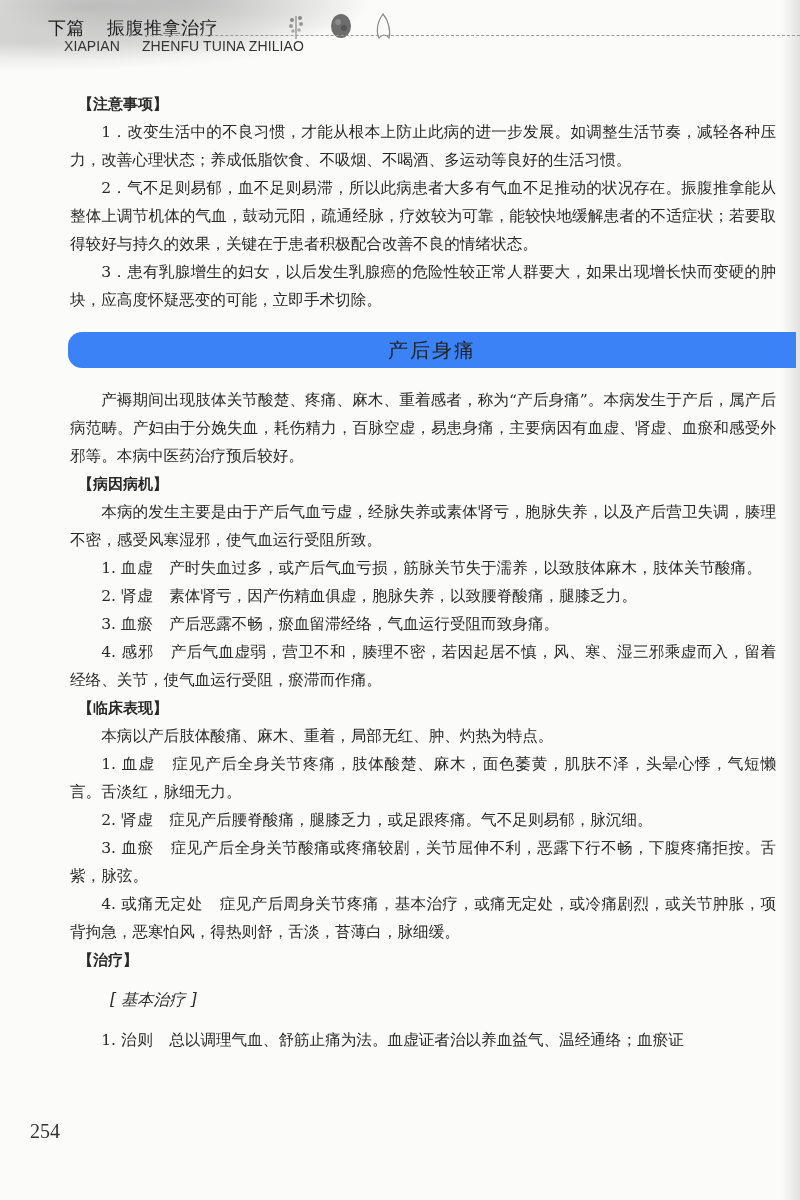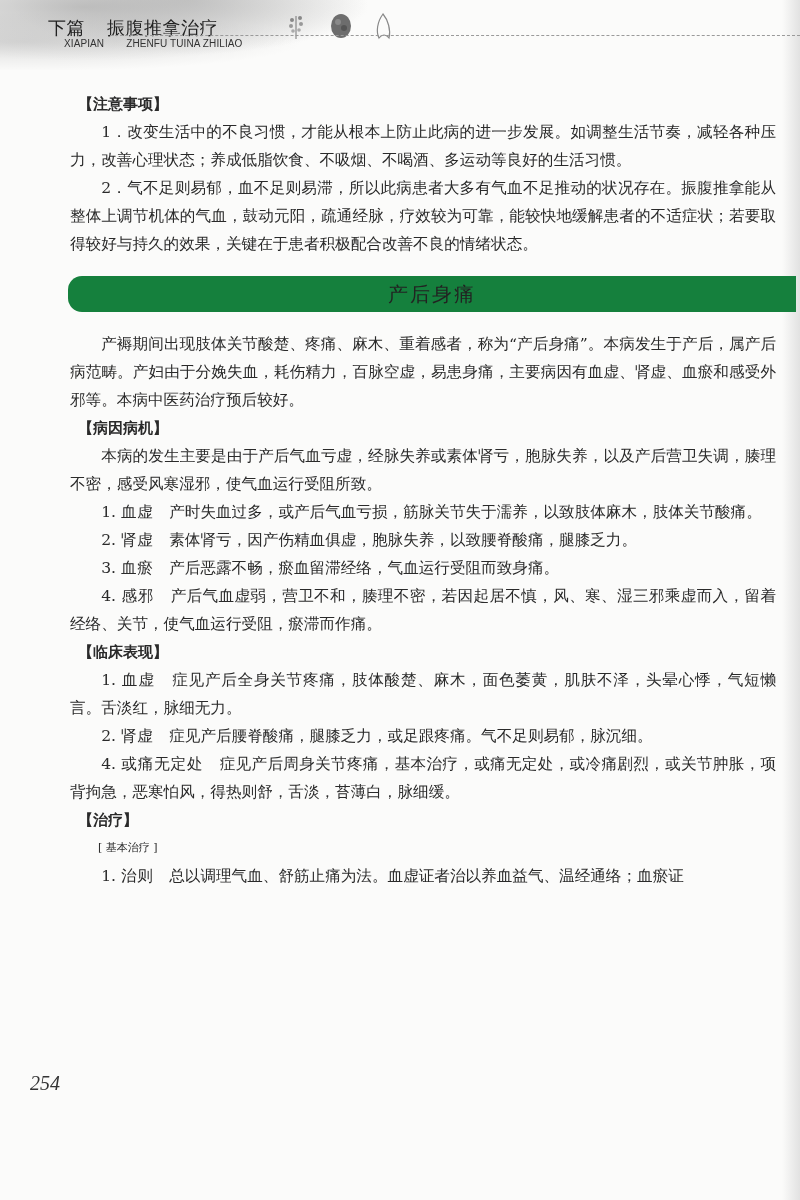--- a/index.html
+++ b/index.html
@@ -29,47 +29,47 @@
     .running-head .part { margin-right: 22px; }
     .herb-icons { position: absolute; left: 283px; top: 12px; display: flex; gap: 20px; align-items: center; }
     .herb { display: block; }
     .header-rule {
       position: absolute; left: 110px; right: 0; top: 35px;
       border-top: 1px dashed #9a9a9a;
     }
     .running-head-pinyin {
       position: absolute; left: 64px; top: 38px;
       font-family: "Liberation Sans", "DejaVu Sans", sans-serif;
-      font-size: 10px; color: #333; letter-spacing: 0.1px;
+      font-size: 14px; color: #333; letter-spacing: 0.1px;
     }
     .running-head-pinyin .gap { display: inline-block; width: 22px; }
 
     .content {
       position: absolute; left: 70px; top: 90px; width: 720px;
       font-size: 15.6px; line-height: 28px;
     }
     .para { margin: 0 14px 0 0; text-indent: 2em; text-align: justify; }
     .section-head {
       font-family: "DejaVu Sans", "Liberation Sans", sans-serif;
       font-size: 15px; margin: 0; padding-left: 8px; line-height: 28px; font-weight: bold;
     }
-    .sub-head { margin: 0; padding-left: 28px; line-height: 28px; font-size: 11px; }
+    .sub-head { margin: 12px; padding-left: 28px; line-height: 28px; font-size: 16px; font-style: italic; }
     .term { font-family: "DejaVu Serif", serif; letter-spacing: 0.5px; }
     .term-gap { display: inline-block; width: 16px; }
 
     .title-bar {
       margin: 18px 0 18px -2px; width: 728px; height: 36px;
-      background: #15803d; border-radius: 14px 0 0 14px;
+      background: #3b82f6; border-radius: 14px 0 0 14px;
       display: flex; align-items: center; justify-content: center;
       font-size: 20px; color: #222; letter-spacing: 2px;
     }
     .page-number {
-      position: absolute; left: 30px; top: 1072px;
+      position: absolute; left: 30px; top: 1120px;
       font-family: "Liberation Serif", "DejaVu Serif", serif;
-      font-size: 20px; color: #333; font-style: italic;
+      font-size: 20px; color: #333;
     }
   </style>
 </head>
 <body>
 
 <div class="page-shadow"></div>
 
 <div class="header-bg"></div>
 <div class="running-head">
   <span class="part">下篇</span><span>振腹推拿治疗</span>
@@ -96,37 +96,40 @@
 <div class="header-rule"></div>
 <div class="running-head-pinyin">
   <span>XIAPIAN</span><span class="gap"></span><span>ZHENFU TUINA ZHILIAO</span>
 </div>
 
 <div class="content">
 
   <p class="section-head">【注意事项】</p>
   <p class="para">1．改变生活中的不良习惯，才能从根本上防止此病的进一步发展。如调整生活节奏，减轻各种压力，改善心理状态；养成低脂饮食、不吸烟、不喝酒、多运动等良好的生活习惯。</p>
   <p class="para">2．气不足则易郁，血不足则易滞，所以此病患者大多有气血不足推动的状况存在。振腹推拿能从整体上调节机体的气血，鼓动元阳，疏通经脉，疗效较为可靠，能较快地缓解患者的不适症状；若要取得较好与持久的效果，关键在于患者积极配合改善不良的情绪状态。</p>
+  <p class="para">3．患有乳腺增生的妇女，以后发生乳腺癌的危险性较正常人群要大，如果出现增长快而变硬的肿块，应高度怀疑恶变的可能，立即手术切除。</p>
 
   <div class="title-bar">
     <span>产后身痛</span>
   </div>
 
   <p class="para">产褥期间出现肢体关节酸楚、疼痛、麻木、重着感者，称为“产后身痛”。本病发生于产后，属产后病范畴。产妇由于分娩失血，耗伤精力，百脉空虚，易患身痛，主要病因有血虚、肾虚、血瘀和感受外邪等。本病中医药治疗预后较好。</p>
 
   <p class="section-head">【病因病机】</p>
   <p class="para">本病的发生主要是由于产后气血亏虚，经脉失养或素体肾亏，胞脉失养，以及产后营卫失调，腠理不密，感受风寒湿邪，使气血运行受阻所致。</p>
   <p class="para"><span>1.</span> <span class="term">血虚</span><span class="term-gap"></span><span>产时失血过多，或产后气血亏损，筋脉关节失于濡养，以致肢体麻木，肢体关节酸痛。</span></p>
   <p class="para"><span>2.</span> <span class="term">肾虚</span><span class="term-gap"></span><span>素体肾亏，因产伤精血俱虚，胞脉失养，以致腰脊酸痛，腿膝乏力。</span></p>
   <p class="para"><span>3.</span> <span class="term">血瘀</span><span class="term-gap"></span><span>产后恶露不畅，瘀血留滞经络，气血运行受阻而致身痛。</span></p>
   <p class="para"><span>4.</span> <span class="term">感邪</span><span class="term-gap"></span><span>产后气血虚弱，营卫不和，腠理不密，若因起居不慎，风、寒、湿三邪乘虚而入，留着经络、关节，使气血运行受阻，瘀滞而作痛。</span></p>
 
   <p class="section-head">【临床表现】</p>
+  <p class="para">本病以产后肢体酸痛、麻木、重着，局部无红、肿、灼热为特点。</p>
   <p class="para"><span>1.</span> <span class="term">血虚</span><span class="term-gap"></span><span>症见产后全身关节疼痛，肢体酸楚、麻木，面色萎黄，肌肤不泽，头晕心悸，气短懒言。舌淡红，脉细无力。</span></p>
   <p class="para"><span>2.</span> <span class="term">肾虚</span><span class="term-gap"></span><span>症见产后腰脊酸痛，腿膝乏力，或足跟疼痛。气不足则易郁，脉沉细。</span></p>
+  <p class="para"><span>3.</span> <span class="term">血瘀</span><span class="term-gap"></span><span>症见产后全身关节酸痛或疼痛较剧，关节屈伸不利，恶露下行不畅，下腹疼痛拒按。舌紫，脉弦。</span></p>
   <p class="para"><span>4.</span> <span class="term">或痛无定处</span><span class="term-gap"></span><span>症见产后周身关节疼痛，基本治疗，或痛无定处，或冷痛剧烈，或关节肿胀，项背拘急，恶寒怕风，得热则舒，舌淡，苔薄白，脉细缓。</span></p>
 
   <p class="section-head">【治疗】</p>
   <p class="sub-head">[ 基本治疗 ]</p>
   <p class="para"><span>1.</span> <span class="term">治则</span><span class="term-gap"></span><span>总以调理气血、舒筋止痛为法。血虚证者治以养血益气、温经通络；血瘀证</span></p>
 
 </div>
 
 <div class="page-number">254</div>
 

